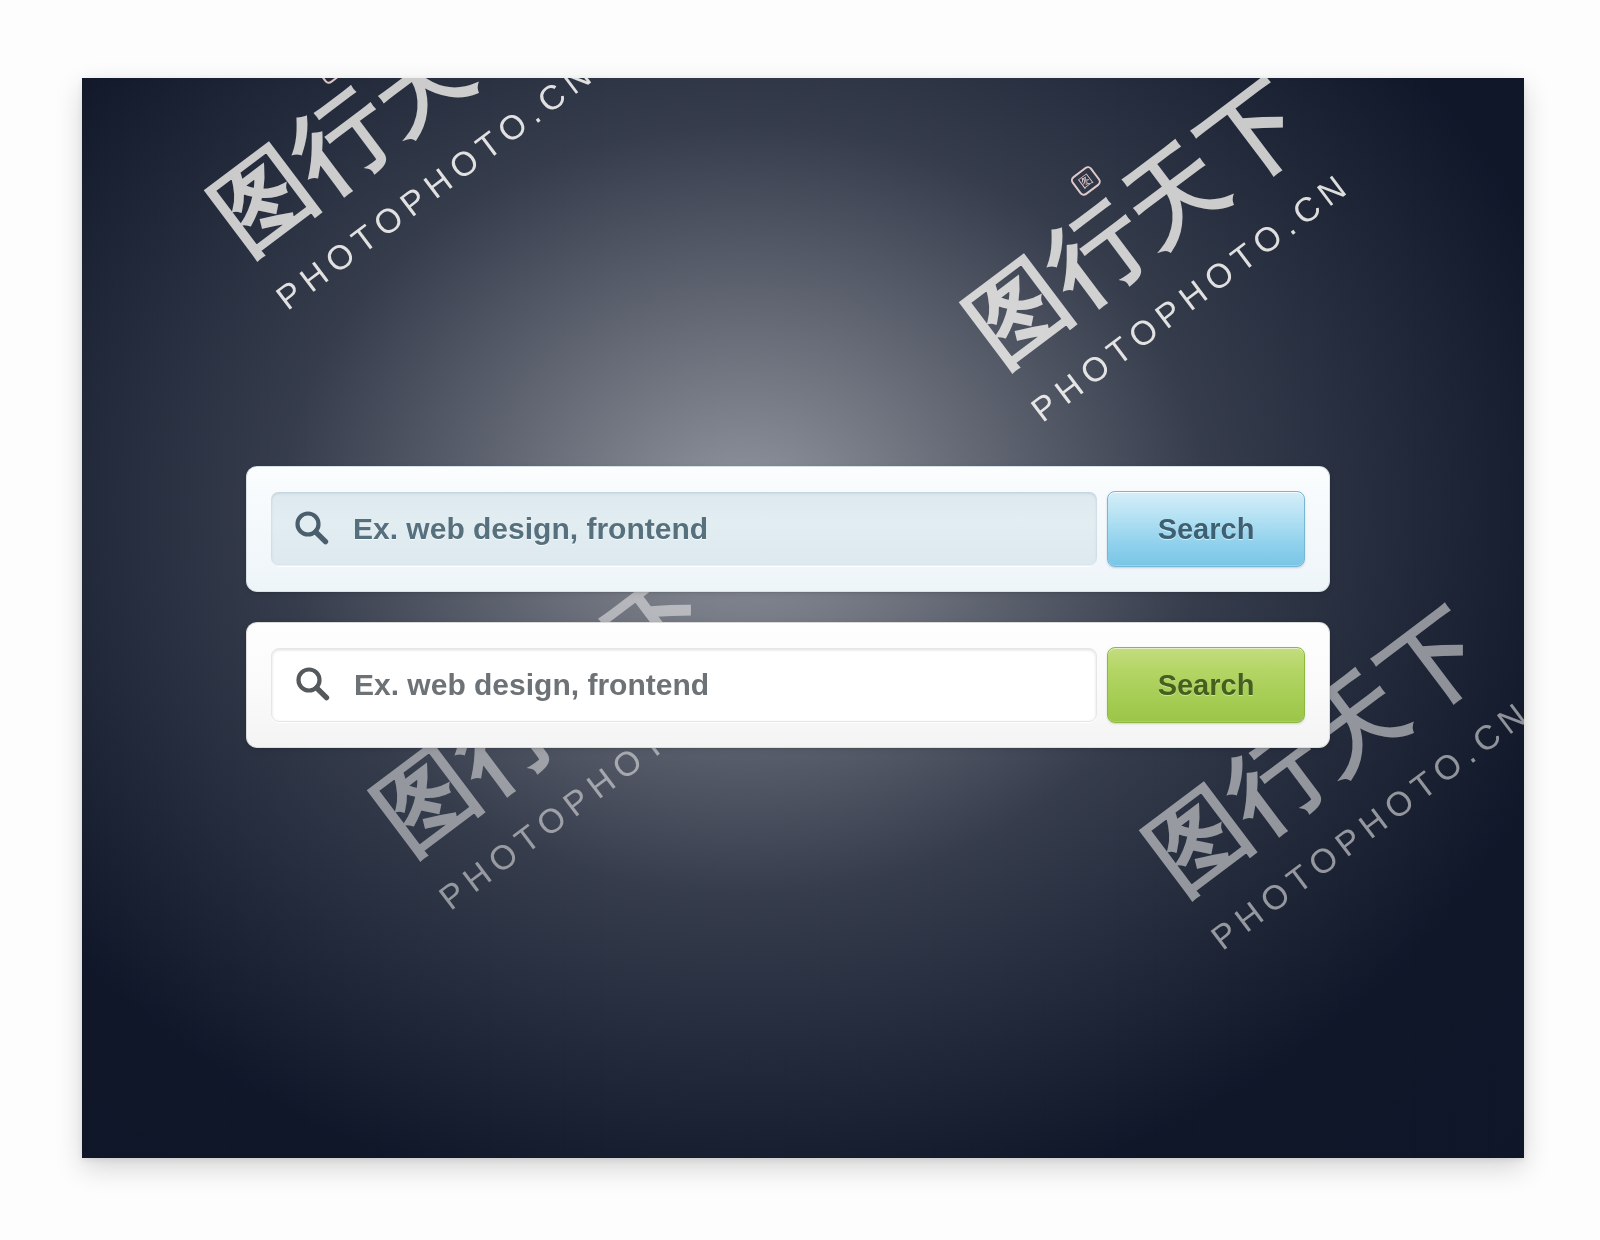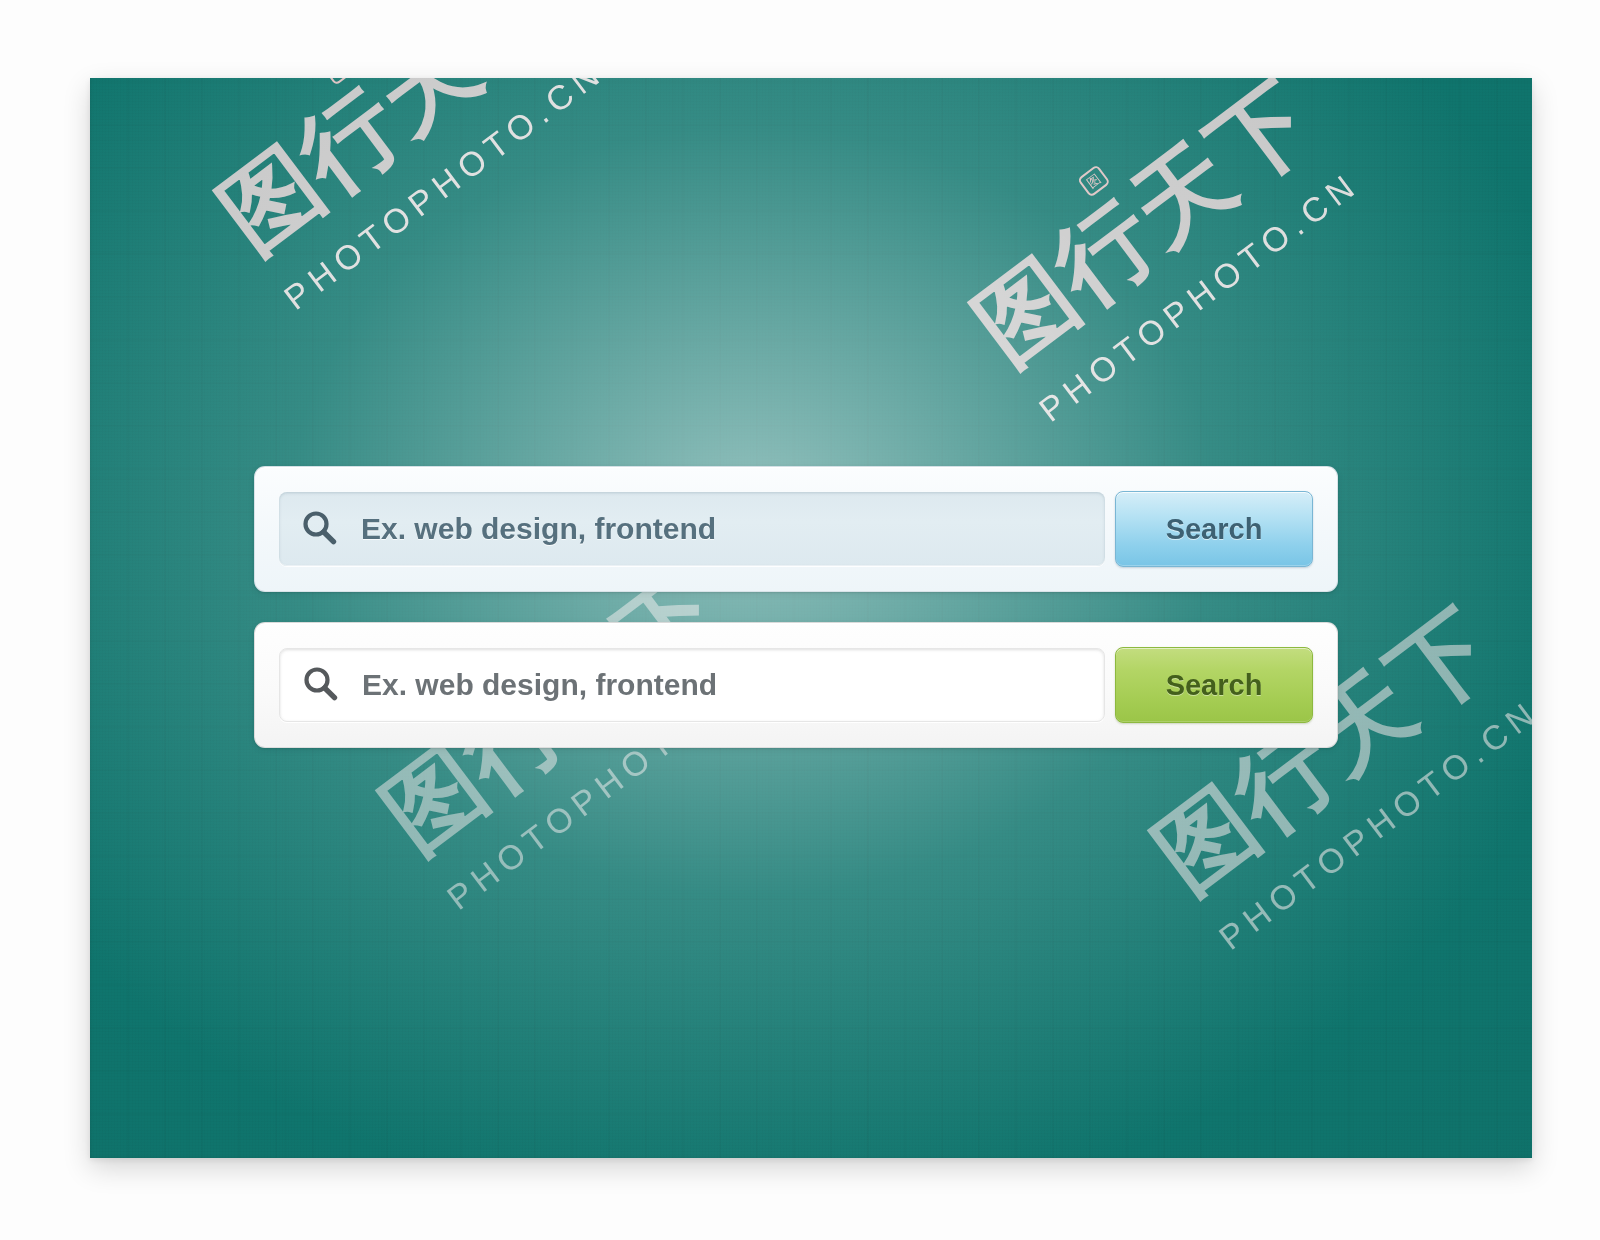--- a/index.html
+++ b/index.html
@@ -20,25 +20,25 @@
   #stage {
     position: absolute;
     left: 0; top: 0;
     width: 1600px;
     height: 1240px;
     background: #fdfdfd;
   }
 
   #canvas {
     position: absolute;
-    left: 90px;
+    left: 82px;
     top: 78px;
     width: 1442px;
     height: 1080px;
-    background: #0f766e;
+    background: #0f172a;
     box-shadow: 0 10px 26px rgba(0,0,0,0.16), 0 2px 6px rgba(0,0,0,0.08);
     overflow: hidden;
   }
 
   
   .texture {
     position: absolute;
     inset: 0;
     pointer-events: none;
     background-image:

